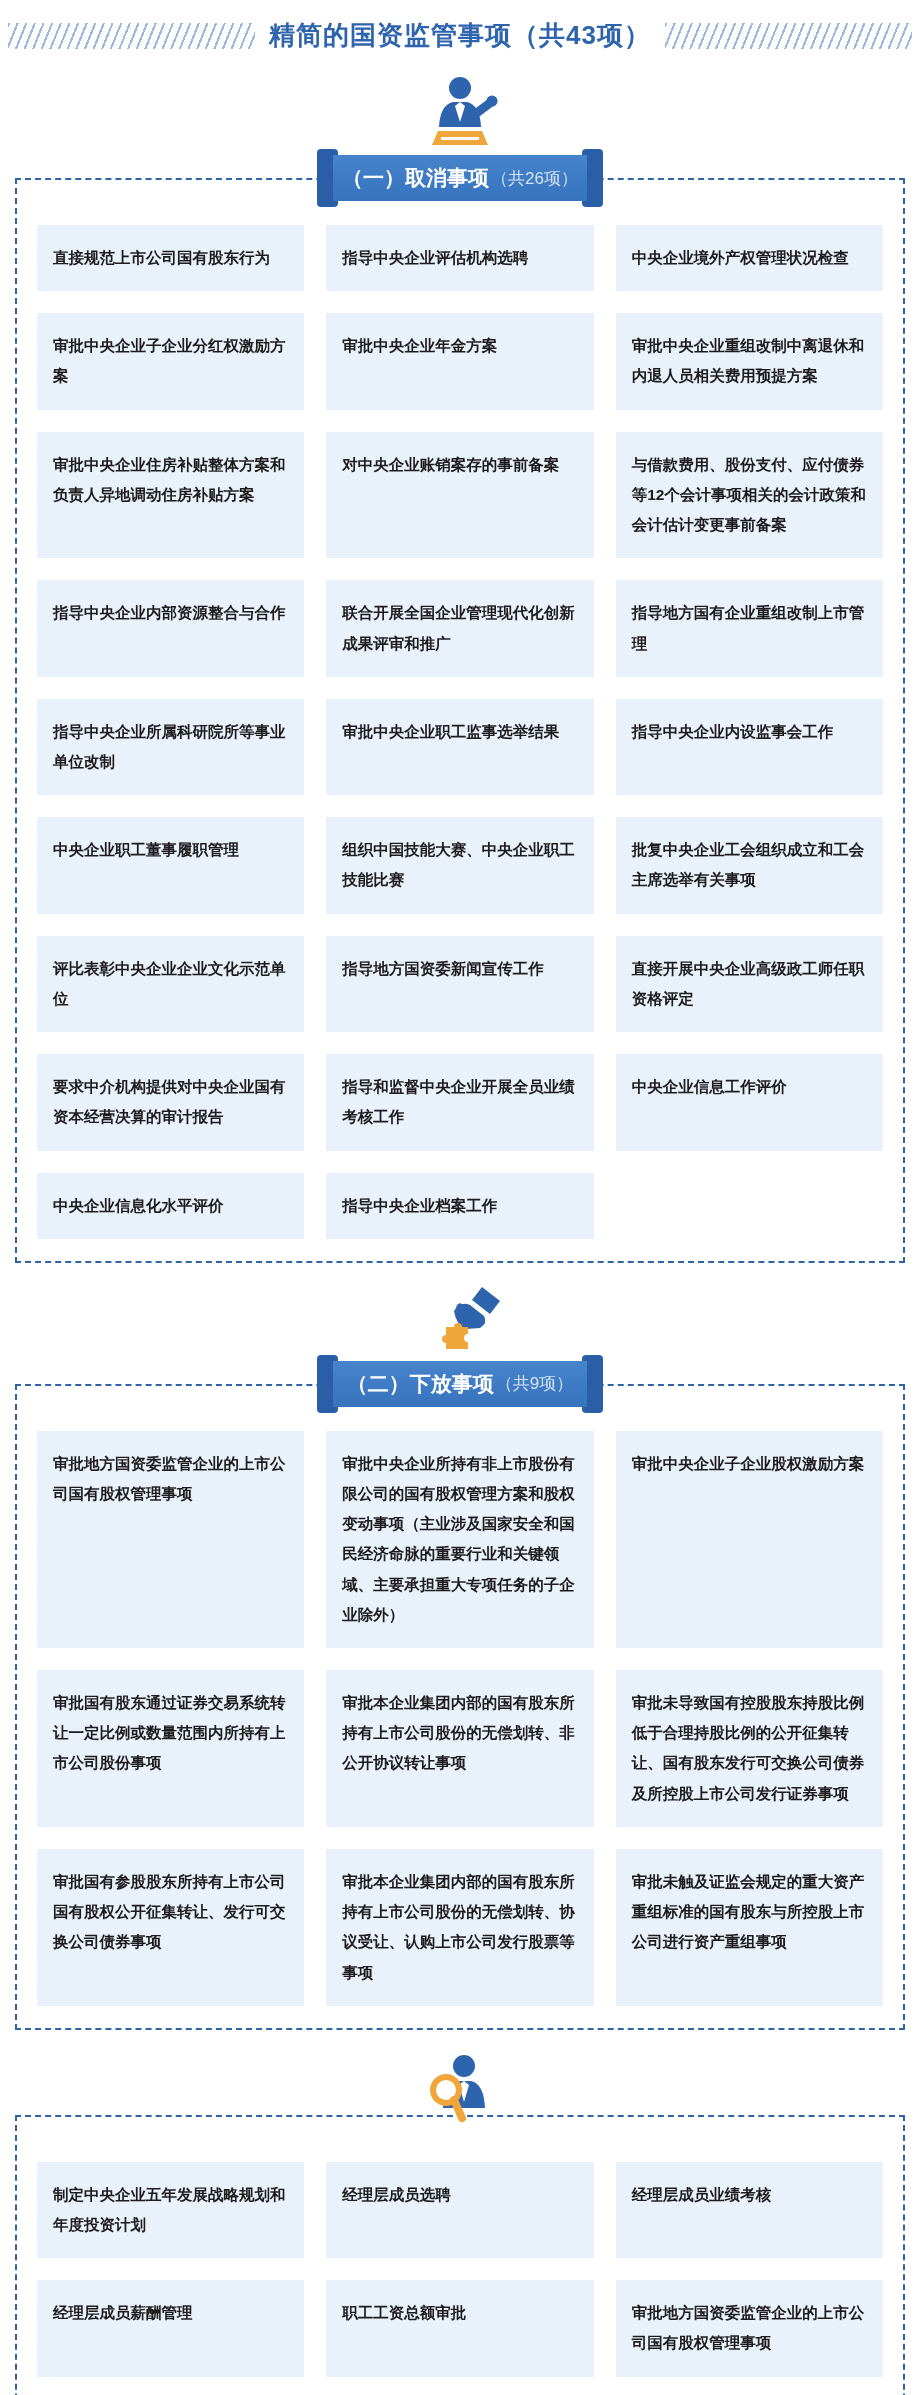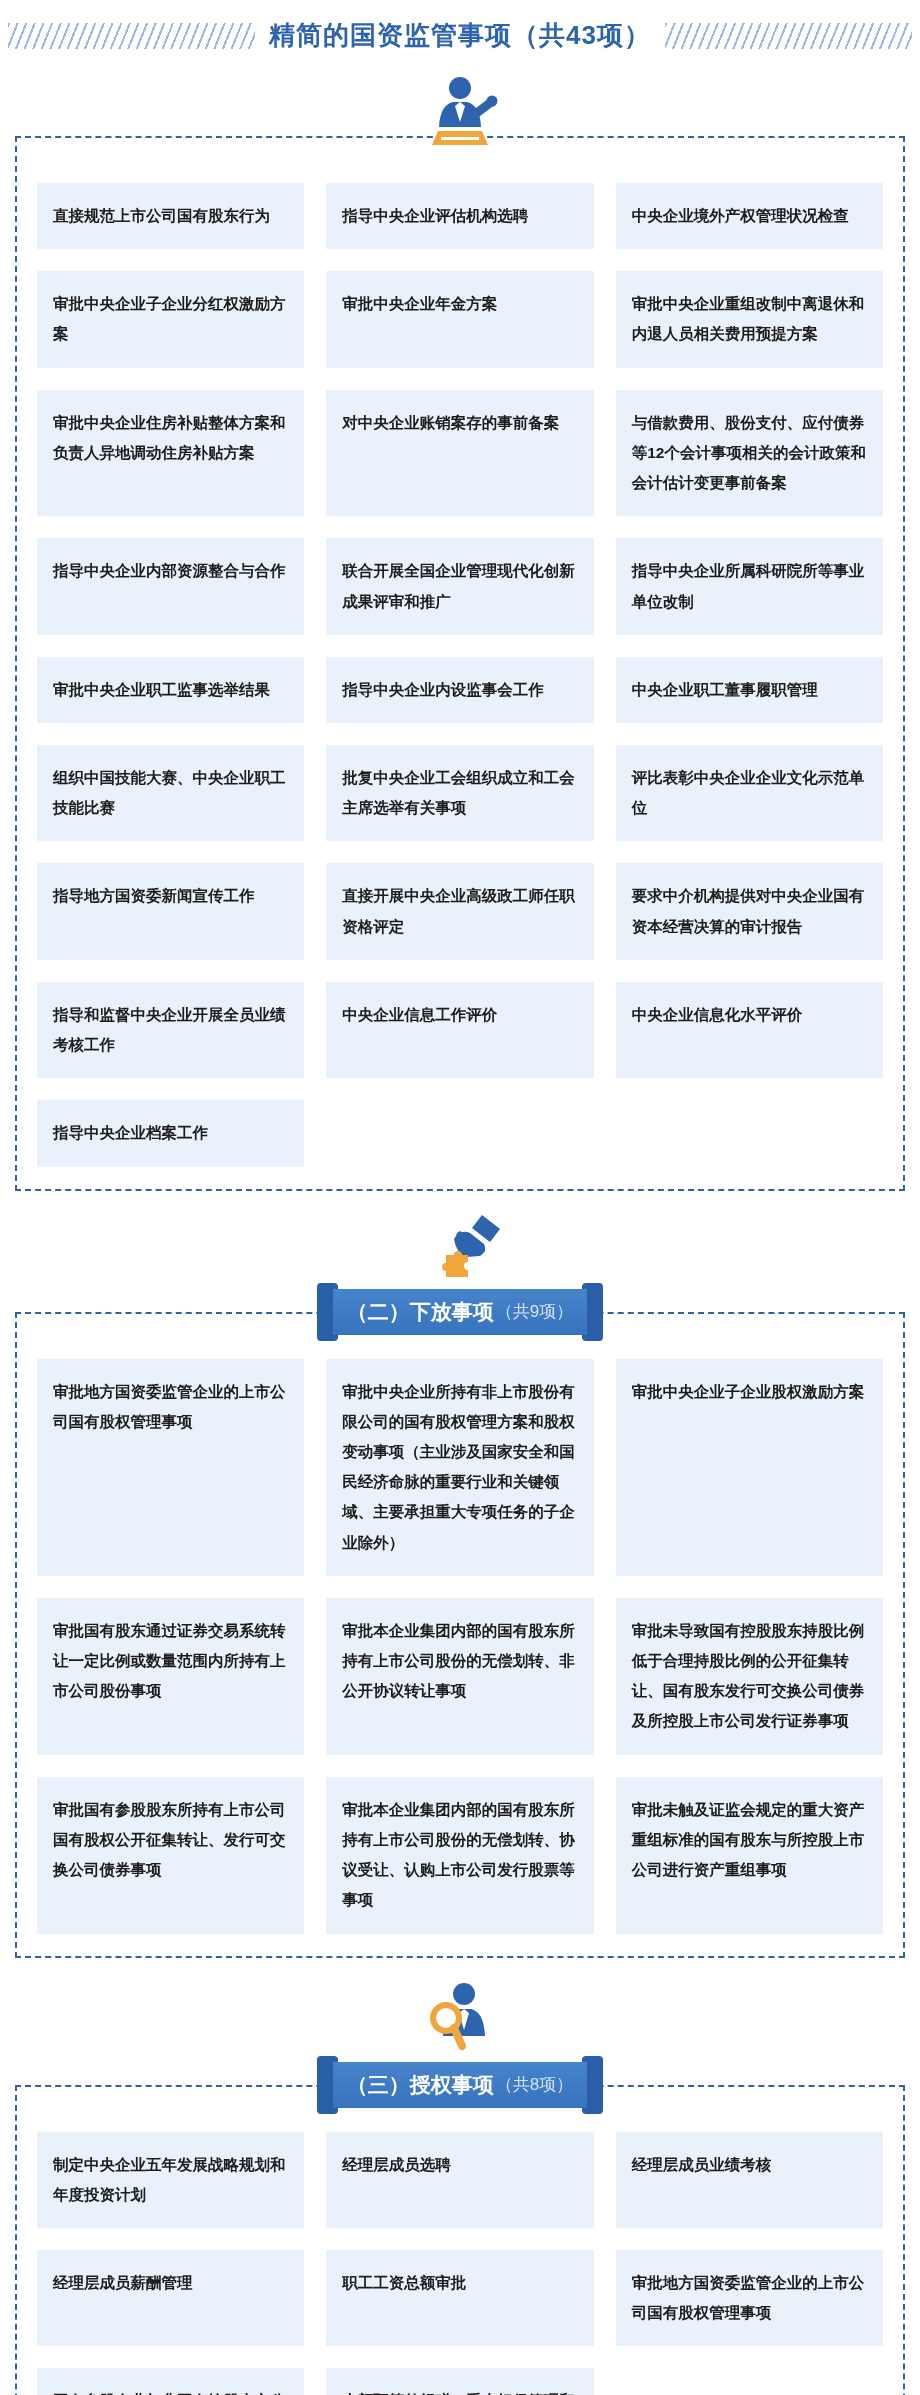--- a/index.html
+++ b/index.html
@@ -85,33 +85,42 @@
       <svg class="sec-icon" width="104" height="84" viewBox="0 0 104 84">
         <circle cx="52" cy="13" r="11" fill="#2e64ae"></circle>
         <path d="M31 52 Q32 30 45 27 L59 27 Q72 30 73 52 Z" fill="#2e64ae"></path>
         <polygon points="52,27 47,31 52,47 57,31" fill="#ffffff"></polygon>
         <path d="M66 40 L82 28" stroke="#2e64ae" stroke-width="9" stroke-linecap="round" fill="none"></path>
         <circle cx="84" cy="26" r="5.5" fill="#2e64ae"></circle>
         <polygon points="30,56 74,56 80,70 24,70" fill="#f0a63a"></polygon>
         <rect x="33" y="62" width="38" height="3" fill="#ffffff"></rect>
       </svg>
     </div>
+    <div class="banner">
+      <span class="cap left"></span>
+      <span class="cap right"></span>
+      <div class="ribbon">
+        <span class="t-bold">（一）取消事项</span>
+        <span class="t-count">（共26项）</span>
+      </div>
+    </div>
     <div class="dash-box">
       <div class="grid">
           <div class="cell">直接规范上市公司国有股东行为</div>
           <div class="cell">指导中央企业评估机构选聘</div>
           <div class="cell">中央企业境外产权管理状况检查</div>
           <div class="cell">审批中央企业子企业分红权激励方案</div>
           <div class="cell">审批中央企业年金方案</div>
           <div class="cell">审批中央企业重组改制中离退休和内退人员相关费用预提方案</div>
           <div class="cell">审批中央企业住房补贴整体方案和负责人异地调动住房补贴方案</div>
           <div class="cell">对中央企业账销案存的事前备案</div>
           <div class="cell">与借款费用、股份支付、应付债券等12个会计事项相关的会计政策和会计估计变更事前备案</div>
           <div class="cell">指导中央企业内部资源整合与合作</div>
           <div class="cell">联合开展全国企业管理现代化创新成果评审和推广</div>
+          <div class="cell">指导地方国有企业重组改制上市管理</div>
           <div class="cell">指导中央企业所属科研院所等事业单位改制</div>
           <div class="cell">审批中央企业职工监事选举结果</div>
           <div class="cell">指导中央企业内设监事会工作</div>
           <div class="cell">中央企业职工董事履职管理</div>
           <div class="cell">组织中国技能大赛、中央企业职工技能比赛</div>
           <div class="cell">批复中央企业工会组织成立和工会主席选举有关事项</div>
           <div class="cell">评比表彰中央企业企业文化示范单位</div>
           <div class="cell">指导地方国资委新闻宣传工作</div>
           <div class="cell">直接开展中央企业高级政工师任职资格评定</div>
           <div class="cell">要求中介机构提供对中央企业国有资本经营决算的审计报告</div>
@@ -158,28 +167,20 @@
   <div class="section">
     <div class="icon-wrap">
       <svg class="sec-icon" width="104" height="86" viewBox="0 0 104 86">
         <circle cx="56" cy="14" r="11" fill="#2e64ae"></circle>
         <path d="M35 56 Q36 32 49 29 L63 29 Q76 32 77 56 Z" fill="#2e64ae"></path>
         <polygon points="56,29 51,33 56,50 61,33" fill="#ffffff"></polygon>
         <circle cx="38" cy="38" r="13" fill="#ffffff" stroke="#f0a63a" stroke-width="6"></circle>
         <path d="M46 48 L54 66" stroke="#f0a63a" stroke-width="8" stroke-linecap="round"></path>
       </svg>
     </div>
-    <div class="banner">
-      <span class="cap left"></span>
-      <span class="cap right"></span>
-      <div class="ribbon">
-        <span class="t-bold">（三）授权事项</span>
-        <span class="t-count">（共8项）</span>
-      </div>
-    </div>
     <div class="dash-box">
       <div class="grid">
           <div class="cell">制定中央企业五年发展战略规划和年度投资计划</div>
           <div class="cell">经理层成员选聘</div>
           <div class="cell">经理层成员业绩考核</div>
           <div class="cell">经理层成员薪酬管理</div>
           <div class="cell">职工工资总额审批</div>
           <div class="cell">审批地方国资委监管企业的上市公司国有股权管理事项</div>
           <div class="cell">国有参股企业与非国有控股上市公司重组</div>
           <div class="cell">大额预算外捐赠、重大担保管理和债务风险管控</div>

